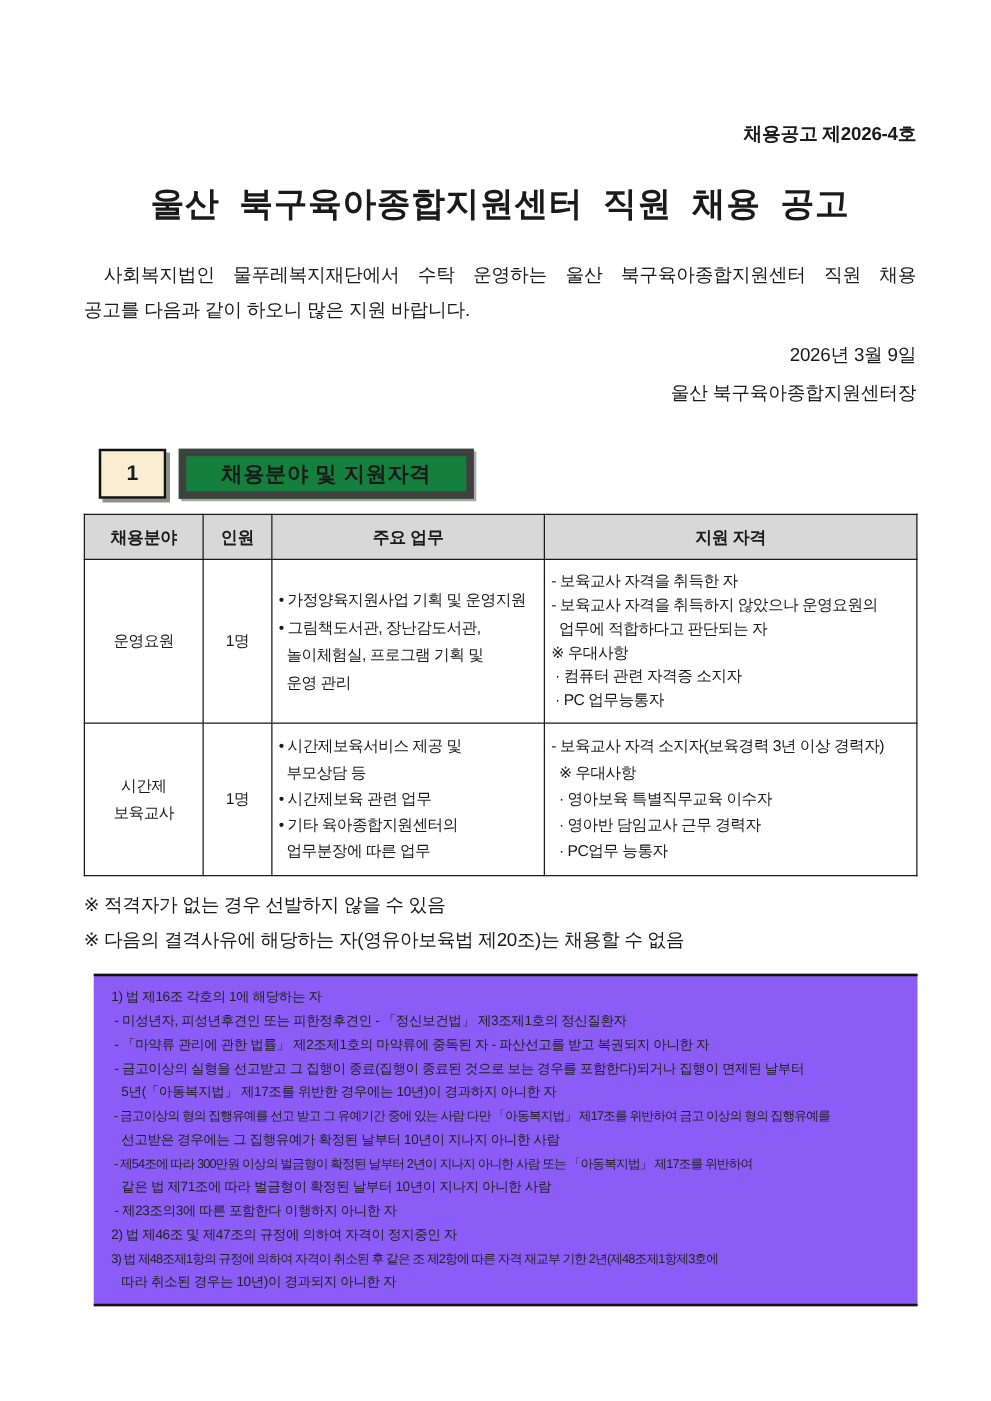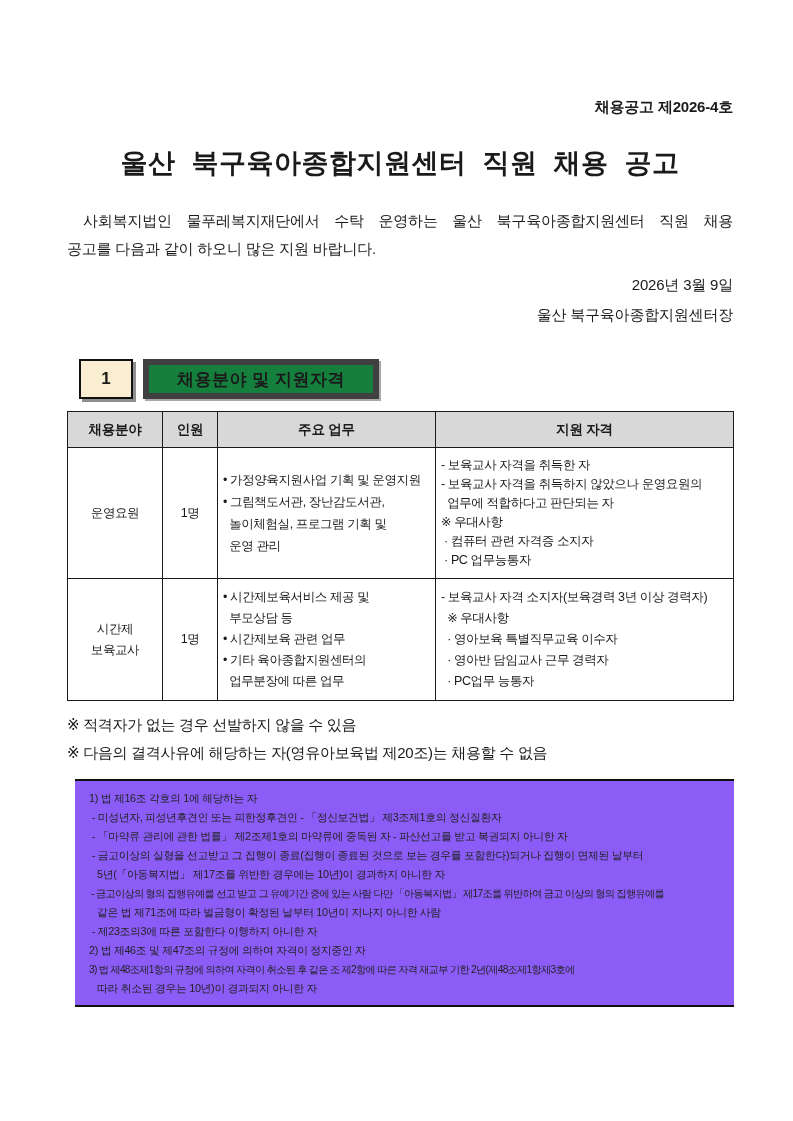--- a/index.html
+++ b/index.html
@@ -158,20 +158,22 @@
     <div class="note-line">※ 다음의 결격사유에 해당하는 자(영유아보육법 제20조)는 채용할 수 없음</div>
   </div>
 
   <div class="gray-box">
     <div class="bl">1) 법 제16조 각호의 1에 해당하는 자</div>
     <div class="bl"> - 미성년자, 피성년후견인 또는 피한정후견인 - 「정신보건법」 제3조제1호의 정신질환자</div>
     <div class="bl"> - 「마약류 관리에 관한 법률」 제2조제1호의 마약류에 중독된 자 - 파산선고를 받고 복권되지 아니한 자</div>
     <div class="bl"> - 금고이상의 실형을 선고받고 그 집행이 종료(집행이 종료된 것으로 보는 경우를 포함한다)되거나 집행이 면제된 날부터</div>
     <div class="bl">   5년(「아동복지법」 제17조를 위반한 경우에는 10년)이 경과하지 아니한 자</div>
     <div class="bl cond"> - 금고이상의 형의 집행유예를 선고 받고 그 유예기간 중에 있는 사람 다만 「아동복지법」 제17조를 위반하여 금고 이상의 형의 집행유예를</div>
+    <div class="bl">   선고받은 경우에는 그 집행유예가 확정된 날부터 10년이 지나지 아니한 사람</div>
+    <div class="bl cond"> - 제54조에 따라 300만원 이상의 벌금형이 확정된 날부터 2년이 지나지 아니한 사람 또는 「아동복지법」 제17조를 위반하여</div>
     <div class="bl">   같은 법 제71조에 따라 벌금형이 확정된 날부터 10년이 지나지 아니한 사람</div>
     <div class="bl"> - 제23조의3에 따른 포함한다 이행하지 아니한 자</div>
     <div class="bl">2) 법 제46조 및 제47조의 규정에 의하여 자격이 정지중인 자</div>
     <div class="bl cond">3) 법 제48조제1항의 규정에 의하여 자격이 취소된 후 같은 조 제2항에 따른 자격 재교부 기한 2년(제48조제1항제3호에</div>
     <div class="bl">   따라 취소된 경우는 10년)이 경과되지 아니한 자</div>
   </div>
 
 </div>
 
 </body></html>

